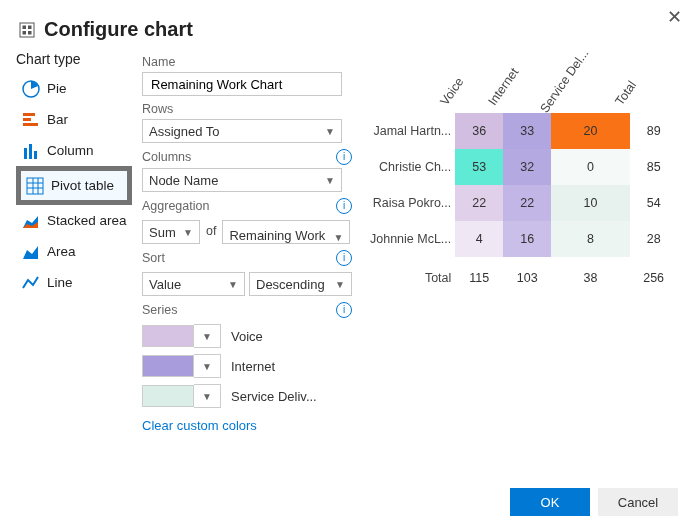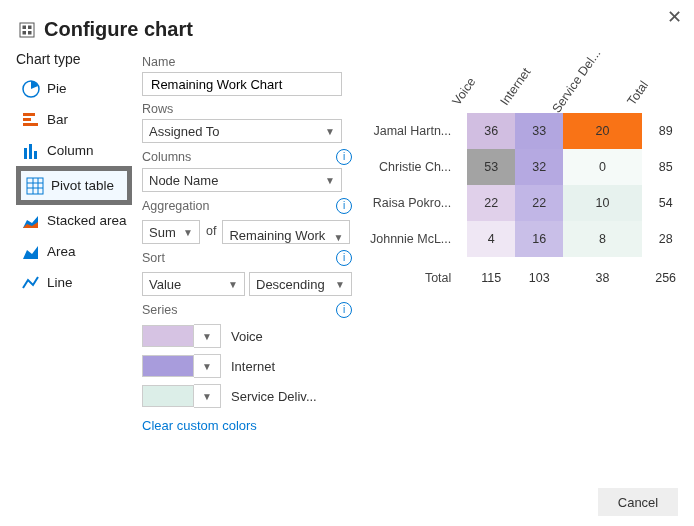--- a/index.html
+++ b/index.html
@@ -106,21 +106,21 @@
   font-weight:400; color:#444;
   height:58px; min-width:44px;
   transform: rotate(-55deg);
   transform-origin: 30% 90%;
   white-space:nowrap;
   padding: 0 2px;
   text-align:left;
 }
 .pivot th.rowhdr {
   font-weight:400; color:#444; text-align:right;
-  padding: 0 16px 0 0; white-space:nowrap;
+  padding: 0 4px 0 0; white-space:nowrap;
   height:34px;
 }
 .pivot td.cell {
   width:44px; height:34px; text-align:center;
   color:#333;
 }
 .pivot tr.totalrow th, .pivot tr.totalrow td { height:40px; }
 .footer {
   position:absolute; right:16px; bottom:10px;
   display:flex;
@@ -327,21 +327,21 @@
               <th class="rowhdr">Jamal Hartn...</th>
               <td class="cell" style="background:#d1bee1">36</td>
               <td class="cell" style="background:#b2a6e0">33</td>
               <td class="cell" style="background:#f97316">20</td>
               <td class="cell" style="background:#ffffff">89</td>
             </tr>
           </tbody>
           <tbody>
             <tr>
               <th class="rowhdr">Christie Ch...</th>
-              <td class="cell" style="background:#a3a3a3">53</td>
+              <td class="cell" style="background:#5eead4">53</td>
               <td class="cell" style="background:#b5a9e1">32</td>
               <td class="cell" style="background:#f5faf8">0</td>
               <td class="cell" style="background:#ffffff">85</td>
             </tr>
           </tbody>
           <tbody>
             <tr>
               <th class="rowhdr">Raisa Pokro...</th>
               <td class="cell" style="background:#e0d0ea">22</td>
               <td class="cell" style="background:#c1b6e6">22</td>
@@ -365,16 +365,17 @@
               <td class="cell">103</td>
               <td class="cell">38</td>
               <td class="cell">256</td>
             </tr>
           </tbody>
         </table>
   </div>
 </div>
 
 <div class="footer">
+  <button class="btn btn-primary">OK</button>
   <button class="btn btn-secondary">Cancel</button>
 </div>
 
 </div>
 
 </body></html>

